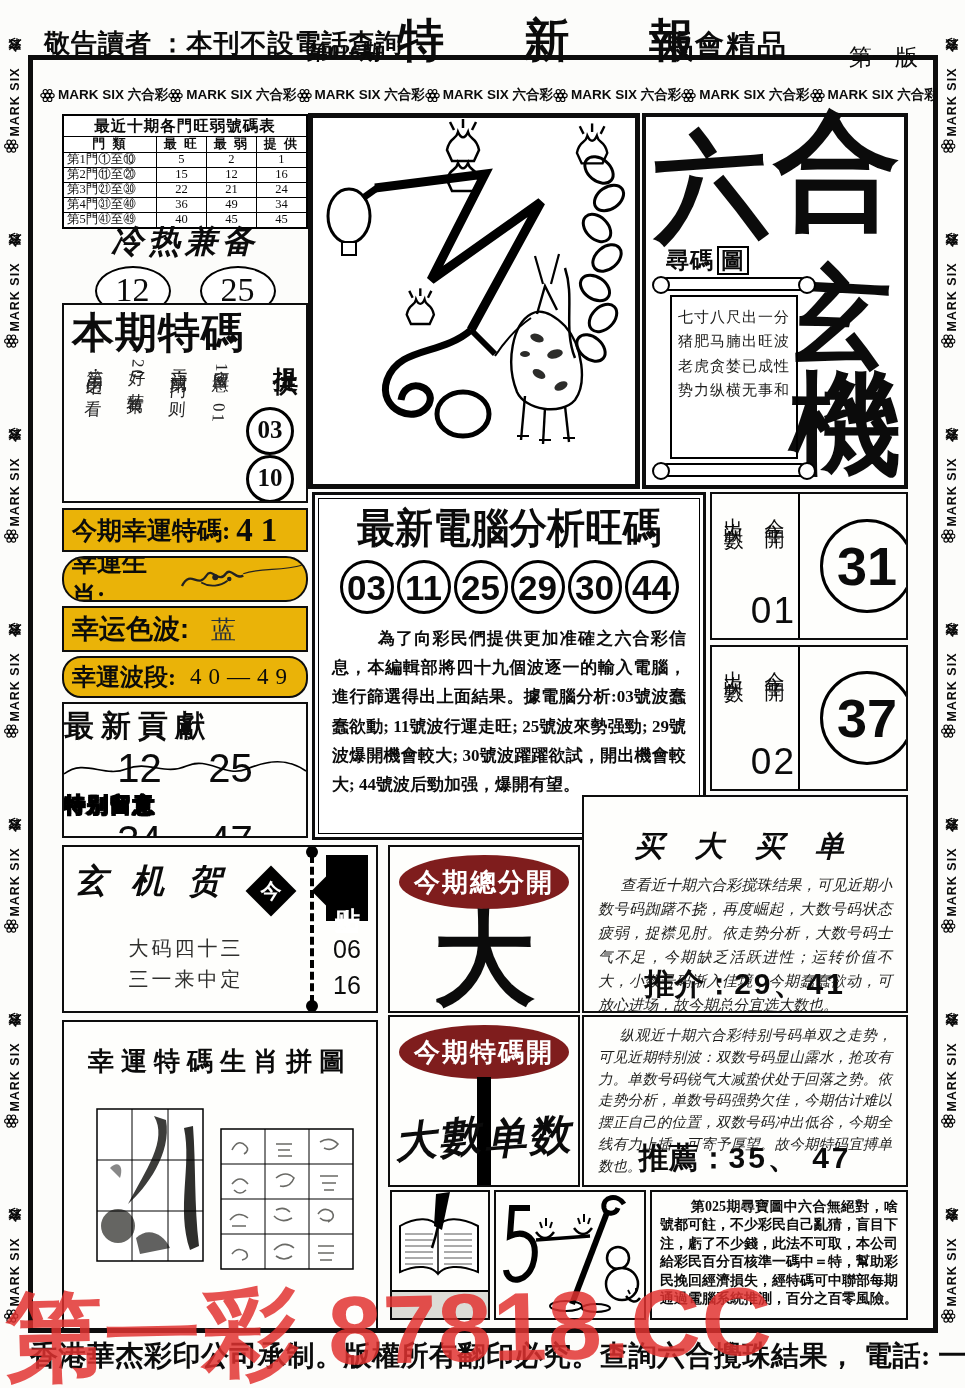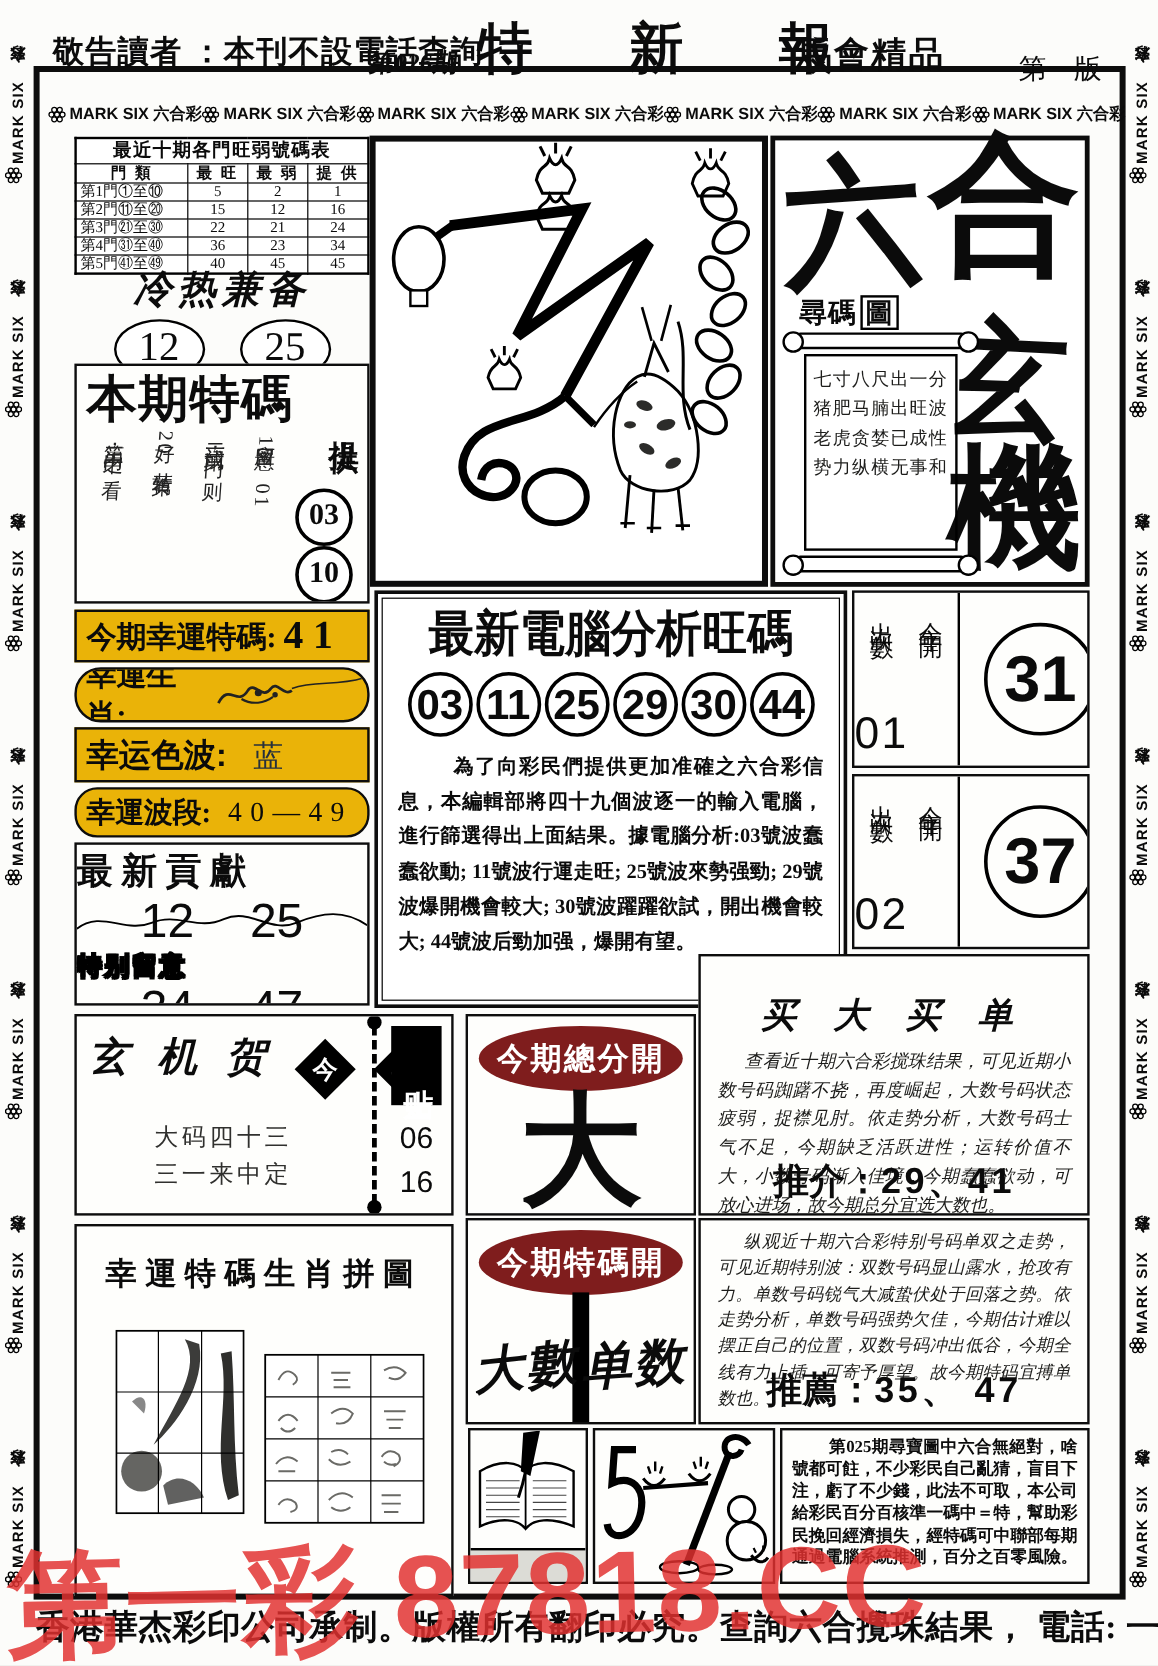--- a/index.html
+++ b/index.html
@@ -133,21 +133,21 @@
   .roller::before{left:-12px;} .roller::after{right:-12px;}
   .sheet{margin:4px 18px;border:2px solid #000;height:164px;padding:8px 4px 0;box-sizing:border-box;text-align:center;}
   .sheet div{font-size:15px;line-height:1.62;letter-spacing:1px;color:#1d1d1b;white-space:nowrap;}
 
   .stat{border:2.5px solid #0d0d0d;}
   #stat1{left:710px;top:492px;width:198px;height:148px;}
   #stat2{left:710px;top:645px;width:198px;height:146px;}
   .stat-label{position:absolute;left:0;top:0;bottom:0;width:86px;border-right:2px solid #000;}
   .stat-label .cols{display:flex;justify-content:center;gap:14px;padding-top:8px;}
   .stat-label .cols span{writing-mode:vertical-rl;font-size:20px;letter-spacing:6px;}
-  .stat-count{position:absolute;bottom:6px;left:0;width:84px;text-align:left;font-size:37px;
+  .stat-count{position:absolute;bottom:6px;left:0;width:84px;text-align:right;font-size:37px;
               font-family:"Liberation Sans",sans-serif;letter-spacing:2px;}
   .stat-circle{position:absolute;left:108px;top:50%;margin-top:-47px;width:94px;height:94px;border:3.5px solid #000;
                border-radius:50%;display:flex;align-items:center;justify-content:center;font-size:54px;
                font-weight:600;font-family:"Liberation Sans",sans-serif;box-sizing:border-box;}
 
   #big-single{left:582px;top:795px;width:326px;height:218px;}
   .sec-title{text-align:center;margin-top:30px;font-size:29px;font-style:italic;font-weight:800;letter-spacing:12px;}
   .hand-body{margin:6px 14px 0;font-size:15px;font-style:italic;line-height:1.6;text-align:justify;color:#1c1c1a;text-indent:1.5em;}
   .reco{position:absolute;bottom:6px;left:0;width:100%;text-align:center;}
   .reco .rl{font-size:30px;font-weight:900;}
@@ -311,21 +311,21 @@
       </tr>
       <tr>
         <td class="gate">第3門㉑至㉚</td>
         <td>22</td>
         <td>21</td>
         <td>24</td>
       </tr>
       <tr>
         <td class="gate">第4門㉛至㊵</td>
         <td>36</td>
-        <td>23</td>
+        <td>49</td>
         <td>34</td>
       </tr>
       <tr>
         <td class="gate">第5門㊶至㊾</td>
         <td>40</td>
         <td>45</td>
         <td>45</td>
       </tr>
     </tbody>
       </table>

